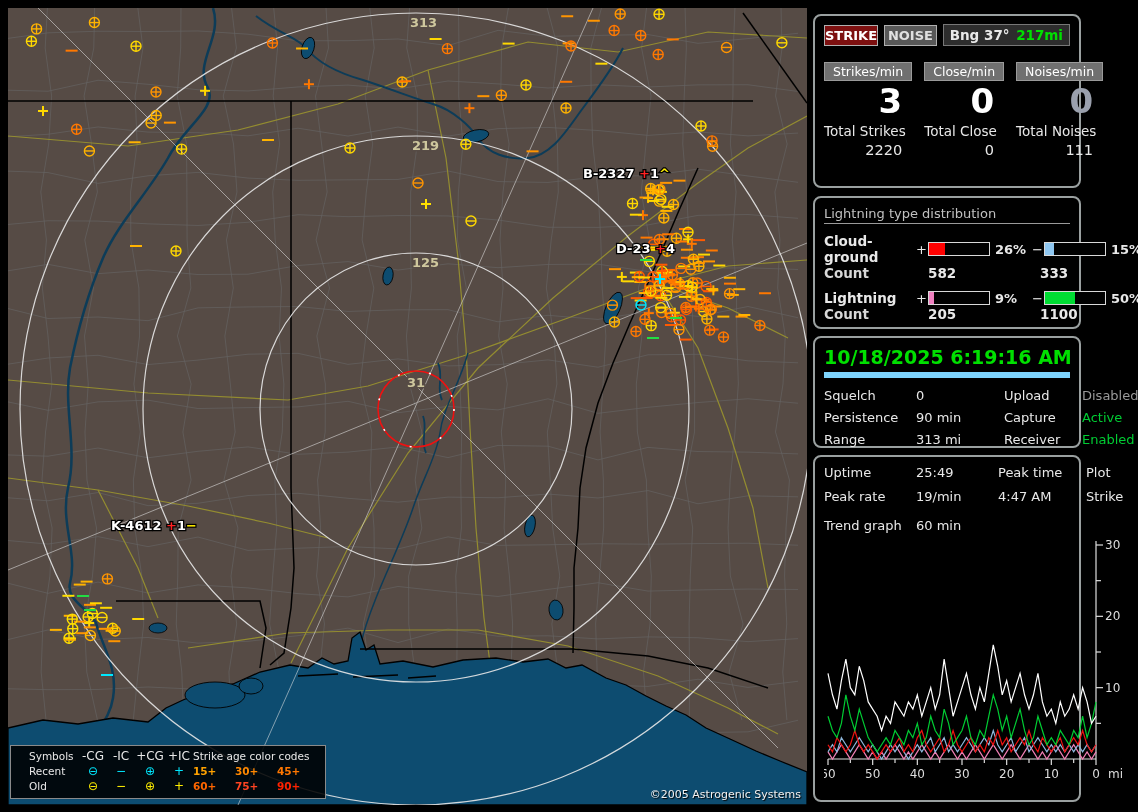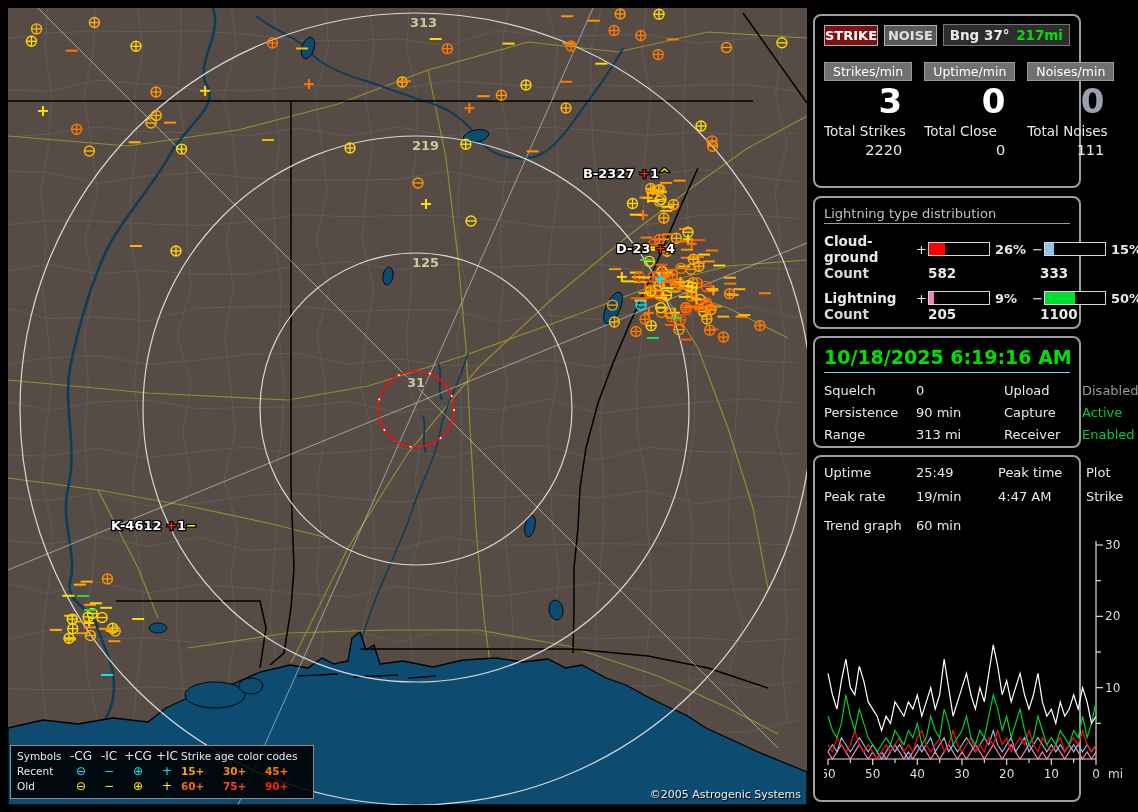--- a/index.html
+++ b/index.html
@@ -4,21 +4,21 @@
 <style>
   html,body{margin:0;padding:0;background:#000;width:1138px;height:812px;overflow:hidden;
     font-family:"DejaVu Sans","Liberation Sans",sans-serif;}
   .abs{position:absolute;}
   
   #map{left:8px;top:8px;width:799px;height:797px;background:#564b45;}
   #map svg{position:absolute;left:0;top:0;}
   #copyright{right:6px;bottom:4px;color:#f0f0f0;font-size:11px;text-shadow:1px 1px 1px #000;}
   
   #legend{left:2px;bottom:6px;background:rgba(0,0,0,.88);border:1px solid #8a8a8a;
-    padding:3px 6px 4px 6px;color:#e8e8e8;font-size:10.5px;line-height:15px;}
+    padding:3px 6px 4px 18px;color:#e8e8e8;font-size:10.5px;line-height:15px;}
   .lg-row{display:grid;grid-template-columns:50px 28px 28px 30px 28px 42px 42px 42px;align-items:center;}
   .lg-row span{white-space:nowrap;}
   .lg-title{grid-column:6 / span 3;}
   .lg-sym{text-align:center;font-size:12px;}
   .lg-age{font-weight:bold;}
   
   .panelbox{left:813px;width:268px;background:#000;border:2px solid #9aa0a0;border-radius:8px;
     box-sizing:border-box;padding:8px 9px;color:#e8e8e8;}
   #box1{top:14px;height:174px;}
   #box2{top:196px;height:133px;}
@@ -43,21 +43,21 @@
   .dist-row{display:grid;grid-template-columns:92px 12px 62px 42px 12px 62px 40px;
     align-items:center;margin-top:9px;font-size:13px;}
   .dist-row b{font-size:13.5px;}
   .bar{height:12px;border:1px solid #d8d8d8;background:#000;}
   .bar i{display:block;height:100%;}
   .pct{font-weight:bold;padding-left:5px;}
   .count-row{display:grid;grid-template-columns:104px 112px 1fr;font-size:13.5px;
     font-weight:bold;margin-top:0;}
   .count-row .clbl{font-weight:bold;color:#d8d8d8;}
   
-  #dateLine{color:#00e000;font-size:19px;font-weight:bold;border-bottom:1px solid #7dd3fc;
+  #dateLine{color:#00e000;font-size:19px;font-weight:bold;border-bottom:6px solid #7dd3fc;
     padding-bottom:4px;white-space:nowrap;}
   .st-grid{display:grid;grid-template-columns:92px 88px 78px 1fr;font-size:13px;
     row-gap:7px;margin-top:10px;}
   
   .up-grid{display:grid;grid-template-columns:92px 82px 88px 1fr;font-size:13px;row-gap:9px;}
   .trend-row{display:grid;grid-template-columns:92px 1fr;font-size:13px;margin-top:14px;}
   #trendChart{margin-top:2px;}
 </style>
 </head>
 <body>
@@ -649,21 +649,21 @@
   <div class="toprow">
     <div id="strikeBtn" class="btn">STRIKE</div>
     <div id="noiseBtn" class="btn">NOISE</div>
     <div id="bngBox">
       <span>Bng 37°</span>
       <span id="bngVal" style="color: rgb(0, 224, 0);">217mi</span>
     </div>
   </div>
   <div class="cnt-grid">
     <div class="cnt-head">Strikes/min</div>
-    <div class="cnt-head">Uptime/min</div>
+    <div class="cnt-head">Close/min</div>
     <div class="cnt-head">Noises/min</div>
     <div class="cnt-big rate0" style="color: rgb(255, 255, 255);">3</div>
     <div class="cnt-big rate1" style="color: rgb(255, 255, 255);">0</div>
     <div class="cnt-big rate2" style="color: rgb(154, 160, 173);">0</div>
     <div class="cnt-lbl">Total Strikes</div>
     <div class="cnt-lbl">Total Close</div>
     <div class="cnt-lbl">Total Noises</div>
     <div class="cnt-val">2220</div>
     <div class="cnt-val">0</div>
     <div class="cnt-val">111</div>

